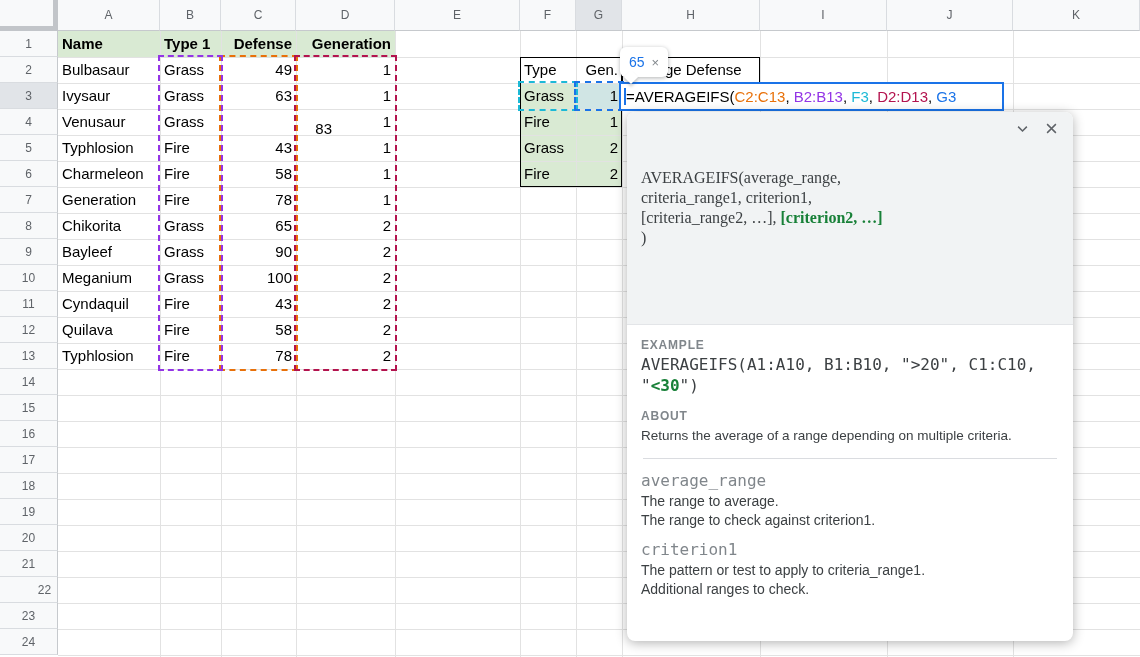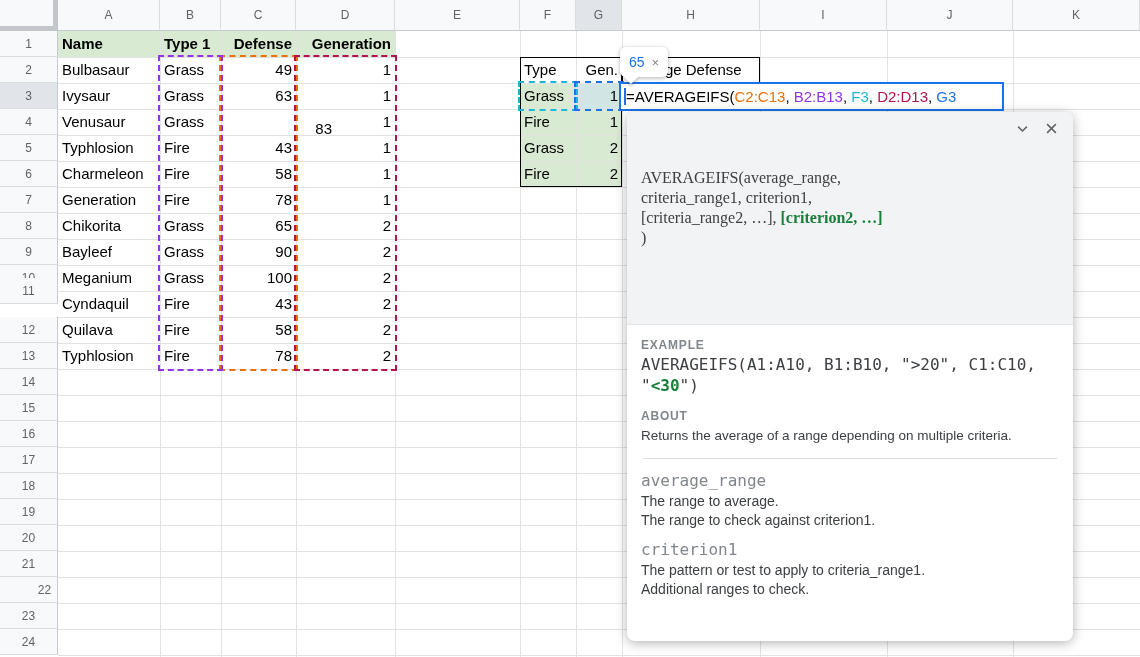--- a/index.html
+++ b/index.html
@@ -126,21 +126,21 @@
     <div class="rowhdr" style="top: 31px;">1</div>
     <div class="rowhdr" style="top: 57px;">2</div>
     <div class="rowhdr hl" style="top: 83px;">3</div>
     <div class="rowhdr" style="top: 109px;">4</div>
     <div class="rowhdr" style="top: 135px;">5</div>
     <div class="rowhdr" style="top: 161px;">6</div>
     <div class="rowhdr" style="top: 187px;">7</div>
     <div class="rowhdr" style="top: 213px;">8</div>
     <div class="rowhdr" style="top: 239px;">9</div>
     <div class="rowhdr" style="top: 265px;">10</div>
-    <div class="rowhdr" style="top: 278px;">11</div>
+    <div class="rowhdr" style="top: 291px;">11</div>
     <div class="rowhdr" style="top: 317px;">12</div>
     <div class="rowhdr" style="top: 343px;">13</div>
     <div class="rowhdr" style="top: 369px;">14</div>
     <div class="rowhdr" style="top: 395px;">15</div>
     <div class="rowhdr" style="top: 421px;">16</div>
     <div class="rowhdr" style="top: 447px;">17</div>
     <div class="rowhdr" style="top: 473px;">18</div>
     <div class="rowhdr" style="top: 499px;">19</div>
     <div class="rowhdr" style="top: 525px;">20</div>
     <div class="rowhdr" style="top: 551px;">21</div>

